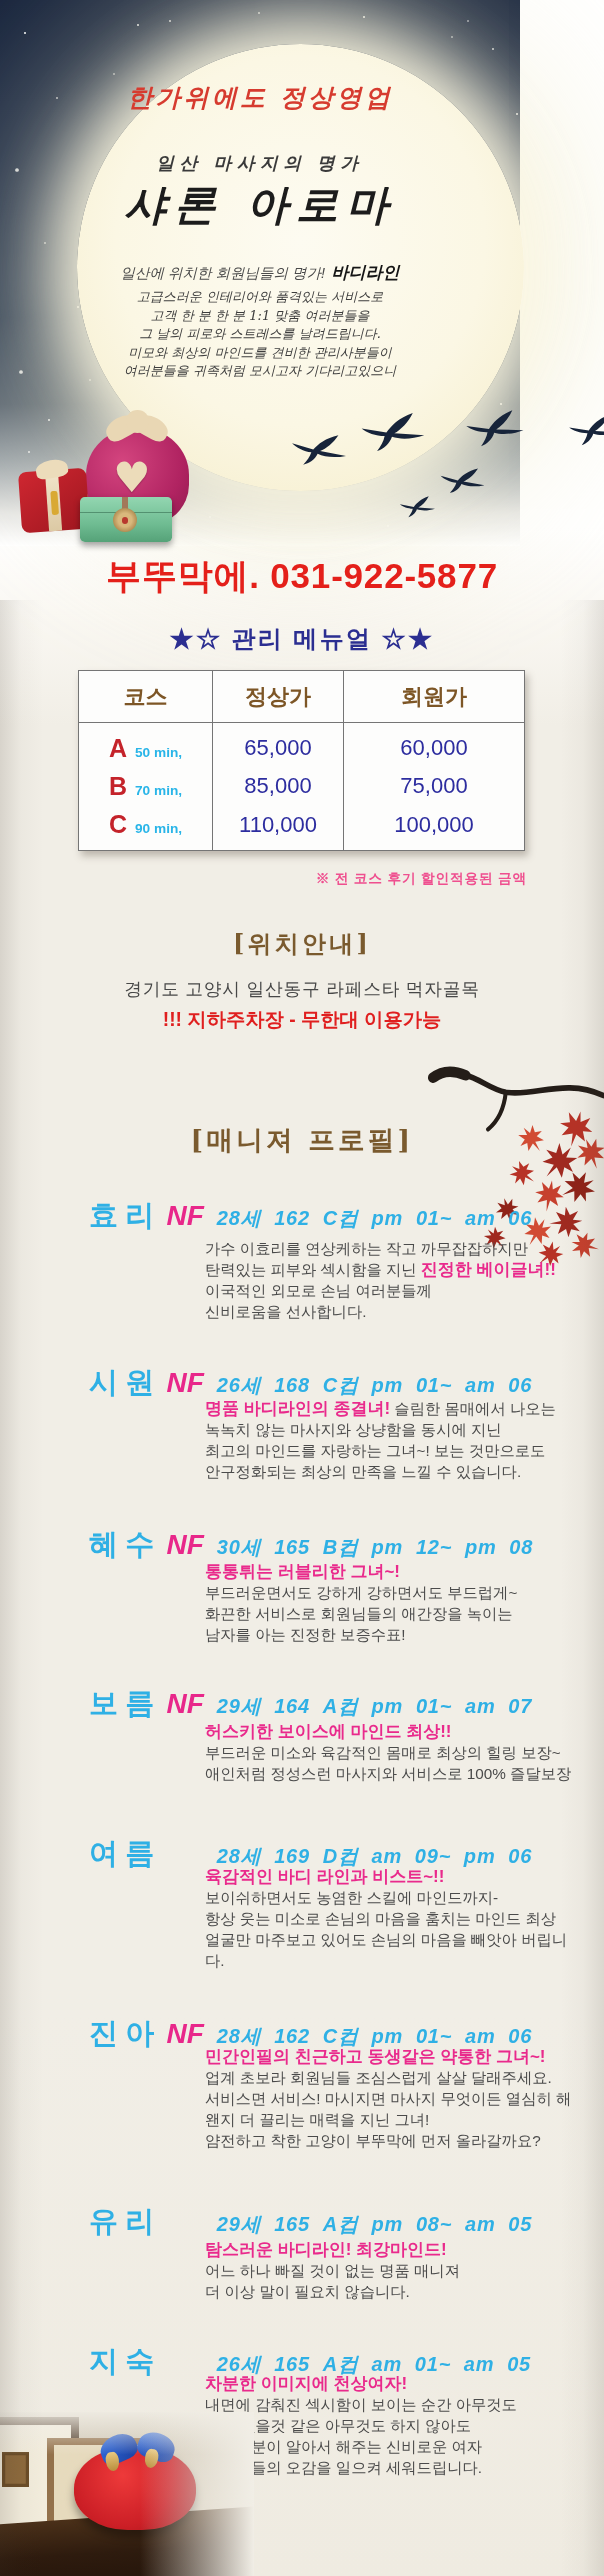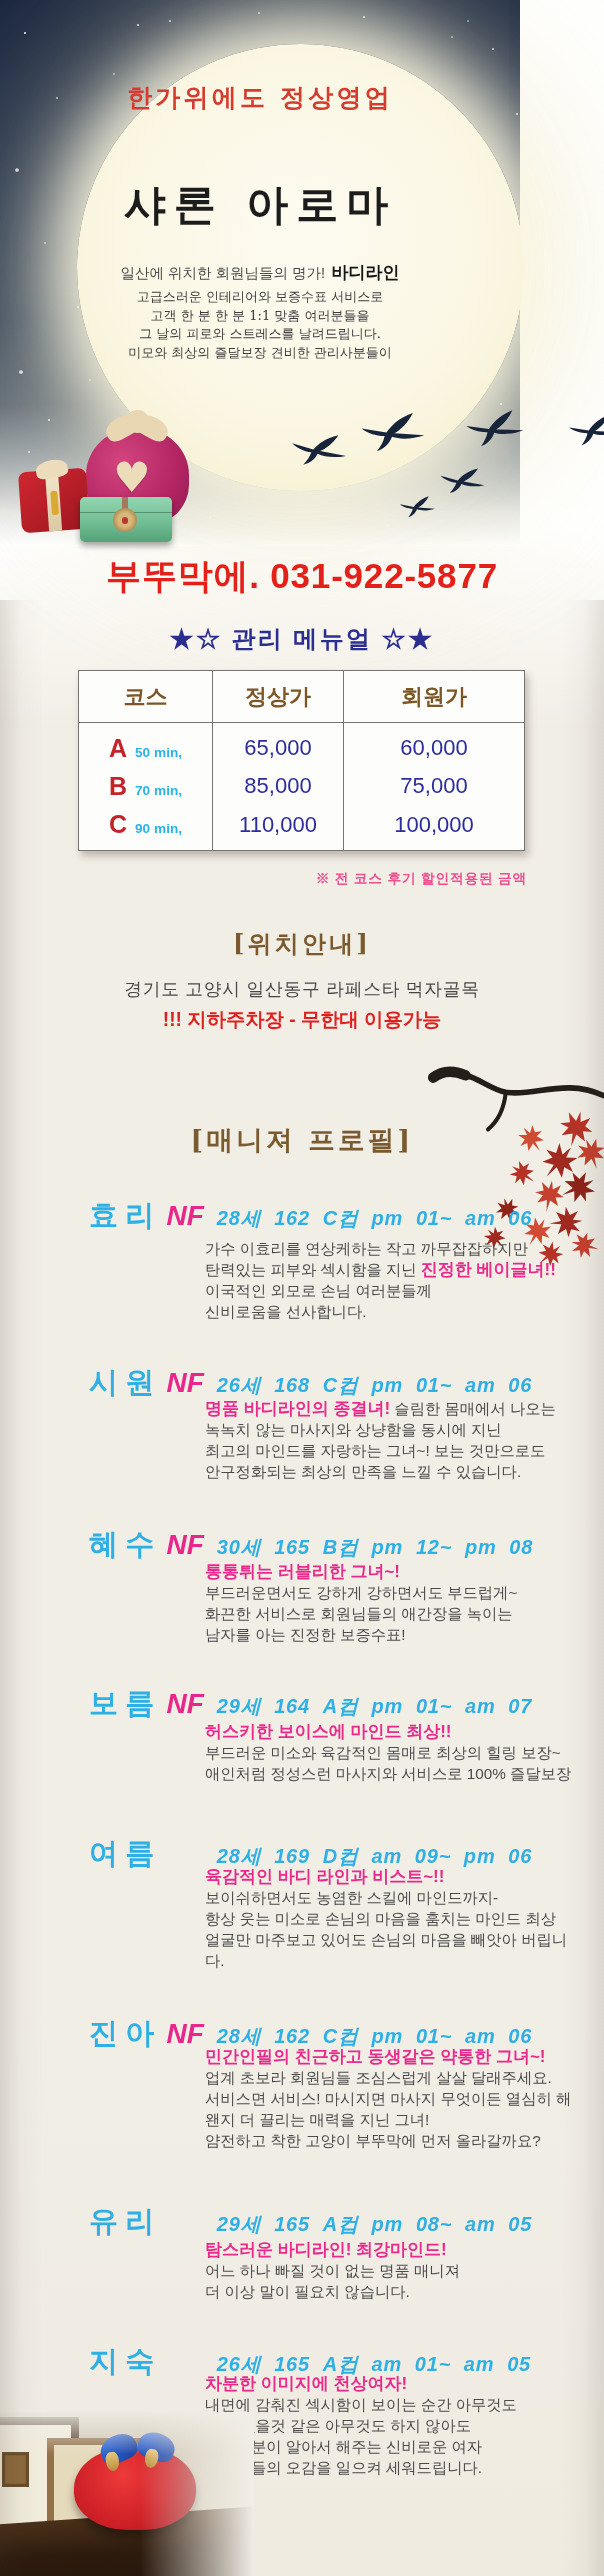--- a/index.html
+++ b/index.html
@@ -5,20 +5,21 @@
   html,body{margin:0;padding:0;background:#ffffff;}
   #canvas{
     position:relative;width:604px;height:2576px;margin:0 auto;overflow:hidden;
     font-family:"Liberation Sans",sans-serif;
     background:linear-gradient(180deg,#ffffff 528px,#faf8f3 612px,#f1eee6 725px,#f1eee6 2014px,#efebe1 2576px);
   }
   
   .night{
     position:absolute;left:0;top:0;width:520px;height:546px;
     background:linear-gradient(180deg,#15223b 0%,#1b2a45 38%,#27374f 58%,#55616f 74%,#9ba3a9 84%,#e7e7e5 94%,#ffffff 100%);
+    font-style:italic;
   }
   .stars{
     position:absolute;left:0;top:0;width:1.6px;height:1.6px;border-radius:50%;
     box-shadow:
       24px 32px 0 0 rgba(255,255,255,.9),56px 97px 0 0 rgba(255,255,255,.6),
       16px 169px 0 0.8px rgba(255,255,255,.8),44px 242px 0 0 rgba(255,255,255,.55),
       77px 306px 0 0 rgba(255,255,255,.7),20px 371px 0 0.8px rgba(255,255,255,.8),
       113px 73px 0 0 rgba(255,255,255,.5),137px 24px 0 0 rgba(255,255,255,.8),
       532px 32px 0 0.8px rgba(255,255,255,.9),564px 73px 0 0 rgba(255,255,255,.6),
       516px 113px 0 0 rgba(255,255,255,.8),579px 145px 0 0.8px rgba(255,255,255,.7),
@@ -146,29 +147,31 @@
 </style>
 </head>
 <body>
 
 <div id="canvas">
 
   <div class="night">
     <div class="stars"></div>
     <div class="moon"></div>
     <div class="hero-badge">한가위에도 정상영업</div>
+    <div class="hero-sub">일산 마사지의 명가</div>
     <div class="hero-title">샤론 아로마</div>
     <div class="hero-tag">
       <span>일산에 위치한 회원님들의 명가!</span><b>바디라인</b>
     </div>
     <div class="hero-para">
-      <div>고급스러운 인테리어와 보증수표 서비스로</div>
+      <div>고급스러운 인테리어와 품격있는 서비스로</div>
       <div>고객 한 분 한 분 1:1 맞춤 여러분들을</div>
       <div>그 날의 피로와 스트레스를 날려드립니다.</div>
-      <div>미모와 최상의 즐달보장 견비한 관리사분들이</div>
+      <div>미모와 최상의 마인드를 견비한 관리사분들이</div>
+      <div>여러분들을 귀족처럼 모시고자 기다리고있으니</div>
     </div>
 
     <div class="gifts">
       <div class="gift-pink">
         <div class="bow">
             <i></i>
             <i></i>
             <i></i>
           </div>
         <div class="heart">♥</div>

